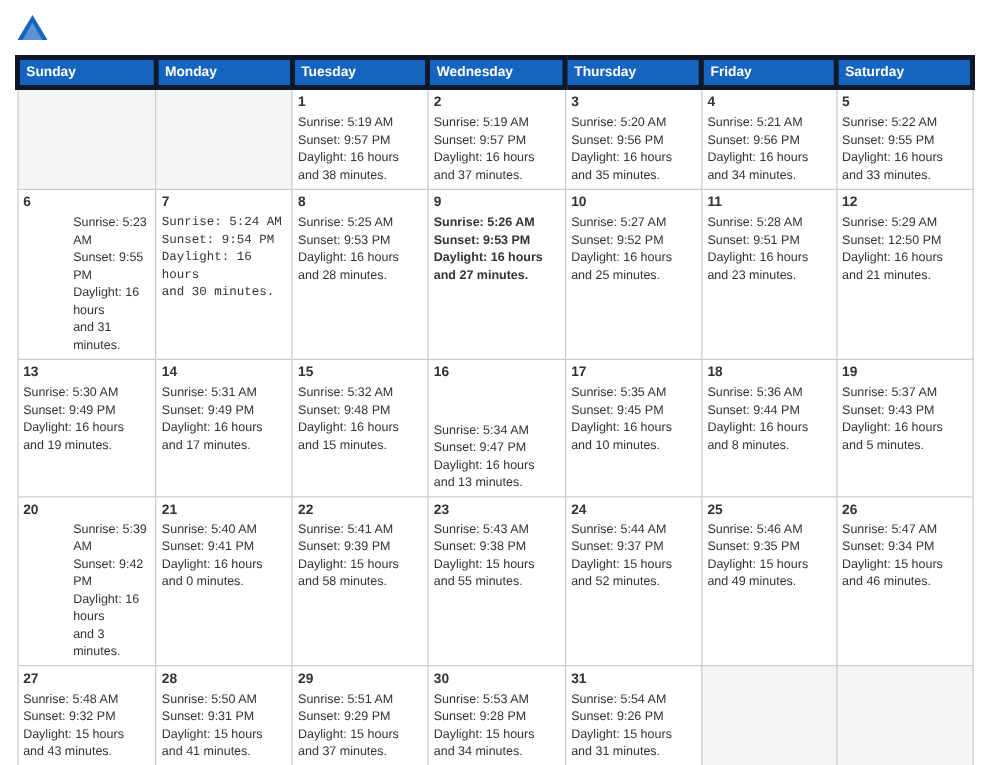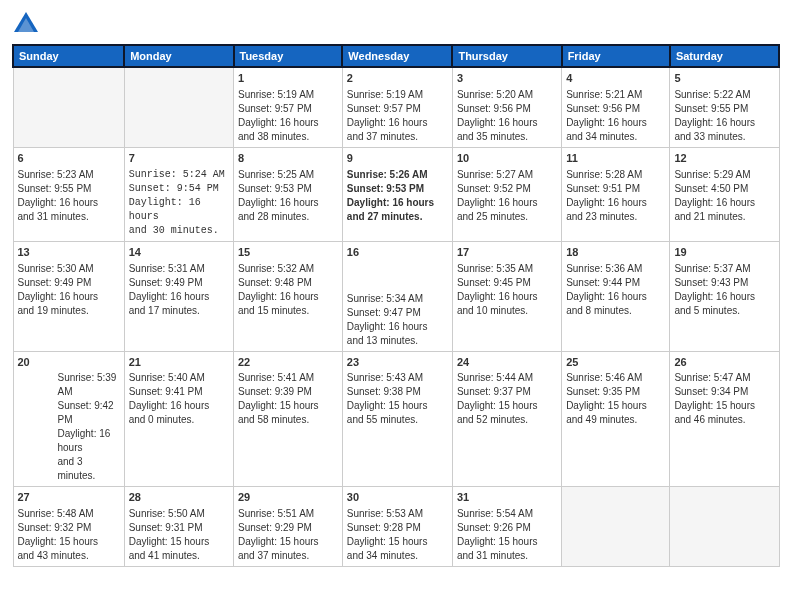--- a/index.html
+++ b/index.html
@@ -58,21 +58,21 @@
       border-collapse: collapse;
       font-size: 9.5px;
     }
     .calendar th {
       background: #1565c0;
       color: #fff;
       text-align: left;
       padding: 4px 5px;
       font-size: 11px;
       font-weight: bold;
-      border: 2px solid #0f172a;
+      border: 4px solid #0f172a;
     }
     .calendar td {
       vertical-align: top;
       border: 1px solid #ccc;
       padding: 3px 4px;
       width: 113px;
       height: 80px;
       background: #fff;
       color: #333;
       font-size: 9px;
@@ -162,21 +162,21 @@
             <span class="day-num">5</span>
             <div class="day-info" style="white-space: pre-line;">Sunrise: 5:22 AM
 Sunset: 9:55 PM
 Daylight: 16 hours
 and 33 minutes.</div>
           </td>
         </tr>
         <tr>
           <td>
             <span class="day-num">6</span>
-            <div class="day-info" style="white-space: pre-line;">Sunrise: 5:23 AM
+            <div class="day-info" style="white-space: pre-line; margin-left: 40px;">Sunrise: 5:23 AM
 Sunset: 9:55 PM
 Daylight: 16 hours
 and 31 minutes.</div>
           </td>
           <td>
             <span class="day-num">7</span>
             <div class="day-info" style="white-space: pre-line; font-family: Liberation Mono, monospace;">Sunrise: 5:24 AM
 Sunset: 9:54 PM
 Daylight: 16 hours
 and 30 minutes.</div>
@@ -205,21 +205,21 @@
           <td>
             <span class="day-num">11</span>
             <div class="day-info" style="white-space: pre-line;">Sunrise: 5:28 AM
 Sunset: 9:51 PM
 Daylight: 16 hours
 and 23 minutes.</div>
           </td>
           <td>
             <span class="day-num">12</span>
             <div class="day-info" style="white-space: pre-line;">Sunrise: 5:29 AM
-Sunset: 4:50 PM
+Sunset: 12:50 PM
 Daylight: 16 hours
 and 21 minutes.</div>
           </td>
         </tr>
         <tr>
           <td>
             <span class="day-num">13</span>
             <div class="day-info" style="white-space: pre-line;">Sunrise: 5:30 AM
 Sunset: 9:49 PM
 Daylight: 16 hours

